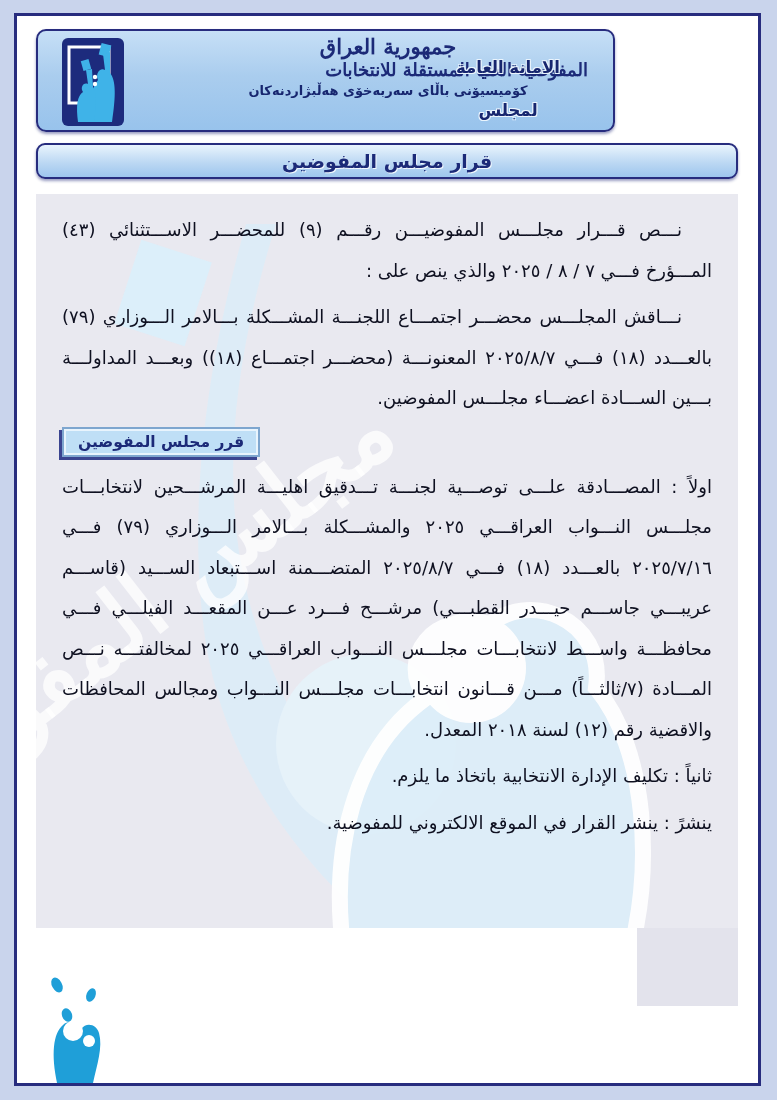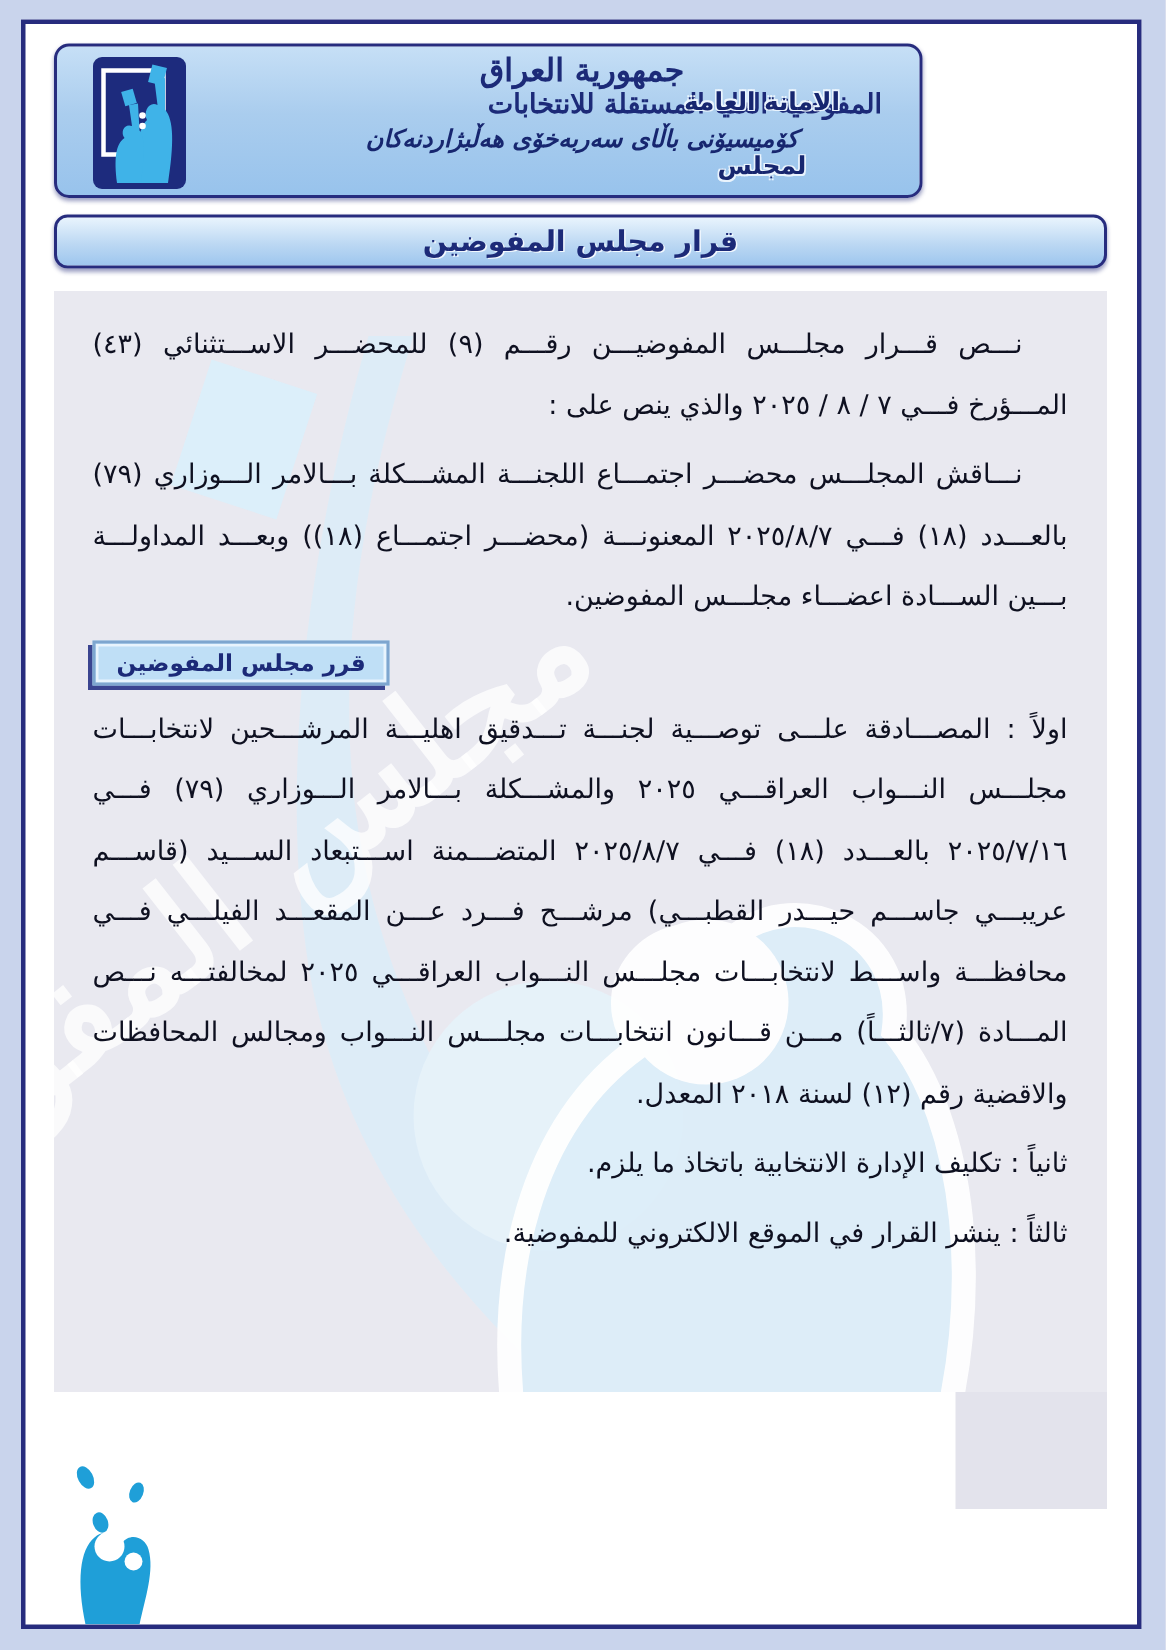--- a/index.html
+++ b/index.html
@@ -20,21 +20,21 @@
     background:linear-gradient(180deg,#c6dff6 0%,#aacdee 45%,#98c3ec 100%);
     box-shadow:0 2px 3px rgba(30,40,120,.45);
   }
   .logo-box{position:absolute;left:24px;top:7px;width:62px;height:88px;}
   .header-center{
     position:absolute;left:150px;top:4px;width:400px;height:95px;
     text-align:center;color:#1c2a78;
   }
   .hc-l1{font-size:21px;font-weight:bold;font-family:"DejaVu Serif",serif;line-height:1.15;}
   .hc-l2{font-size:18px;font-weight:bold;font-family:"DejaVu Serif",serif;line-height:1.2;text-align:right;}
-  .hc-l3{font-size:16px;font-weight:bold;line-height:1.5;color:#17266f;font-style:italic;}
+  .hc-l3{font-size:13px;font-weight:bold;line-height:1.5;color:#17266f;}
   .hc-l4{font-size:12px;font-weight:bold;line-height:1.1;color:#17266f;font-family:"Liberation Sans",sans-serif;}
   .header-right{
     position:absolute;right:40px;top:16px;width:130px;text-align:center;
     color:#17266f;font-weight:bold;font-size:16.5px;line-height:2.6;
     text-shadow:1px 1px 0 #eaf4fd,-1px -1px 0 #eaf4fd,1px -1px 0 #eaf4fd,-1px 1px 0 #eaf4fd;
   }
   
   .title-band{
     position:absolute;left:19px;top:127px;width:702px;height:36px;
     box-sizing:border-box;border:2px solid #272c7e;border-radius:9px;
@@ -133,21 +133,21 @@
     <div class="content-inner">
       <p class="para indent">نـــص قـــرار مجلـــس المفوضيـــن رقـــم (٩) للمحضـــر الاســـتثنائي (٤٣) المـــؤرخ فـــي ٧ / ٨ / ٢٠٢٥ والذي ينص على :</p>
       <p class="para indent">نـــاقش المجلـــس محضـــر اجتمـــاع اللجنـــة المشـــكلة بـــالامر الـــوزاري (٧٩) بالعـــدد (١٨) فـــي ٢٠٢٥/٨/٧ المعنونـــة (محضـــر اجتمـــاع (١٨)) وبعـــد المداولـــة بـــين الســـادة اعضـــاء مجلـــس المفوضين.</p>
 
       <div class="badge-row">
         <span class="decision-badge">قرر مجلس المفوضين</span>
       </div>
 
       <p class="para"><span>اولاً :</span> <span>المصـــادقة علـــى توصـــية لجنـــة تـــدقيق اهليـــة المرشـــحين لانتخابـــات مجلـــس النـــواب العراقـــي ٢٠٢٥ والمشـــكلة بـــالامر الـــوزاري (٧٩) فـــي ٢٠٢٥/٧/١٦ بالعـــدد (١٨) فـــي ٢٠٢٥/٨/٧ المتضـــمنة اســـتبعاد الســـيد (قاســـم عريبـــي جاســـم حيـــدر القطبـــي) مرشـــح فـــرد عـــن المقعـــد الفيلـــي فـــي محافظـــة واســـط لانتخابـــات مجلـــس النـــواب العراقـــي ٢٠٢٥ لمخالفتـــه نـــص المـــادة (٧/ثالثـــاً) مـــن قـــانون انتخابـــات مجلـــس النـــواب ومجالس المحافظات والاقضية رقم (١٢) لسنة ٢٠١٨ المعدل.</span></p>
       <p class="para"><span>ثانياً :</span> <span>تكليف الإدارة الانتخابية باتخاذ ما يلزم.</span></p>
-      <p class="para"><span>ثالثاً :</span> <span>ينشر القرار في الموقع الالكتروني للمفوضية.</span></p>
+      <p class="para"><span>ينشرً :</span> <span>ينشر القرار في الموقع الالكتروني للمفوضية.</span></p>
 
     </div>
   </div>
 
   <div class="gray-tail"></div>
 
   <div class="bottom-figure">
     <svg width="80" height="112" viewBox="0 0 80 112" xmlns="http://www.w3.org/2000/svg">
       <ellipse cx="18" cy="14" rx="5" ry="8" fill="#1f9fd8" transform="rotate(-28 18 14)"></ellipse>
       <ellipse cx="52" cy="24" rx="4.5" ry="7" fill="#1f9fd8" transform="rotate(22 52 24)"></ellipse>

